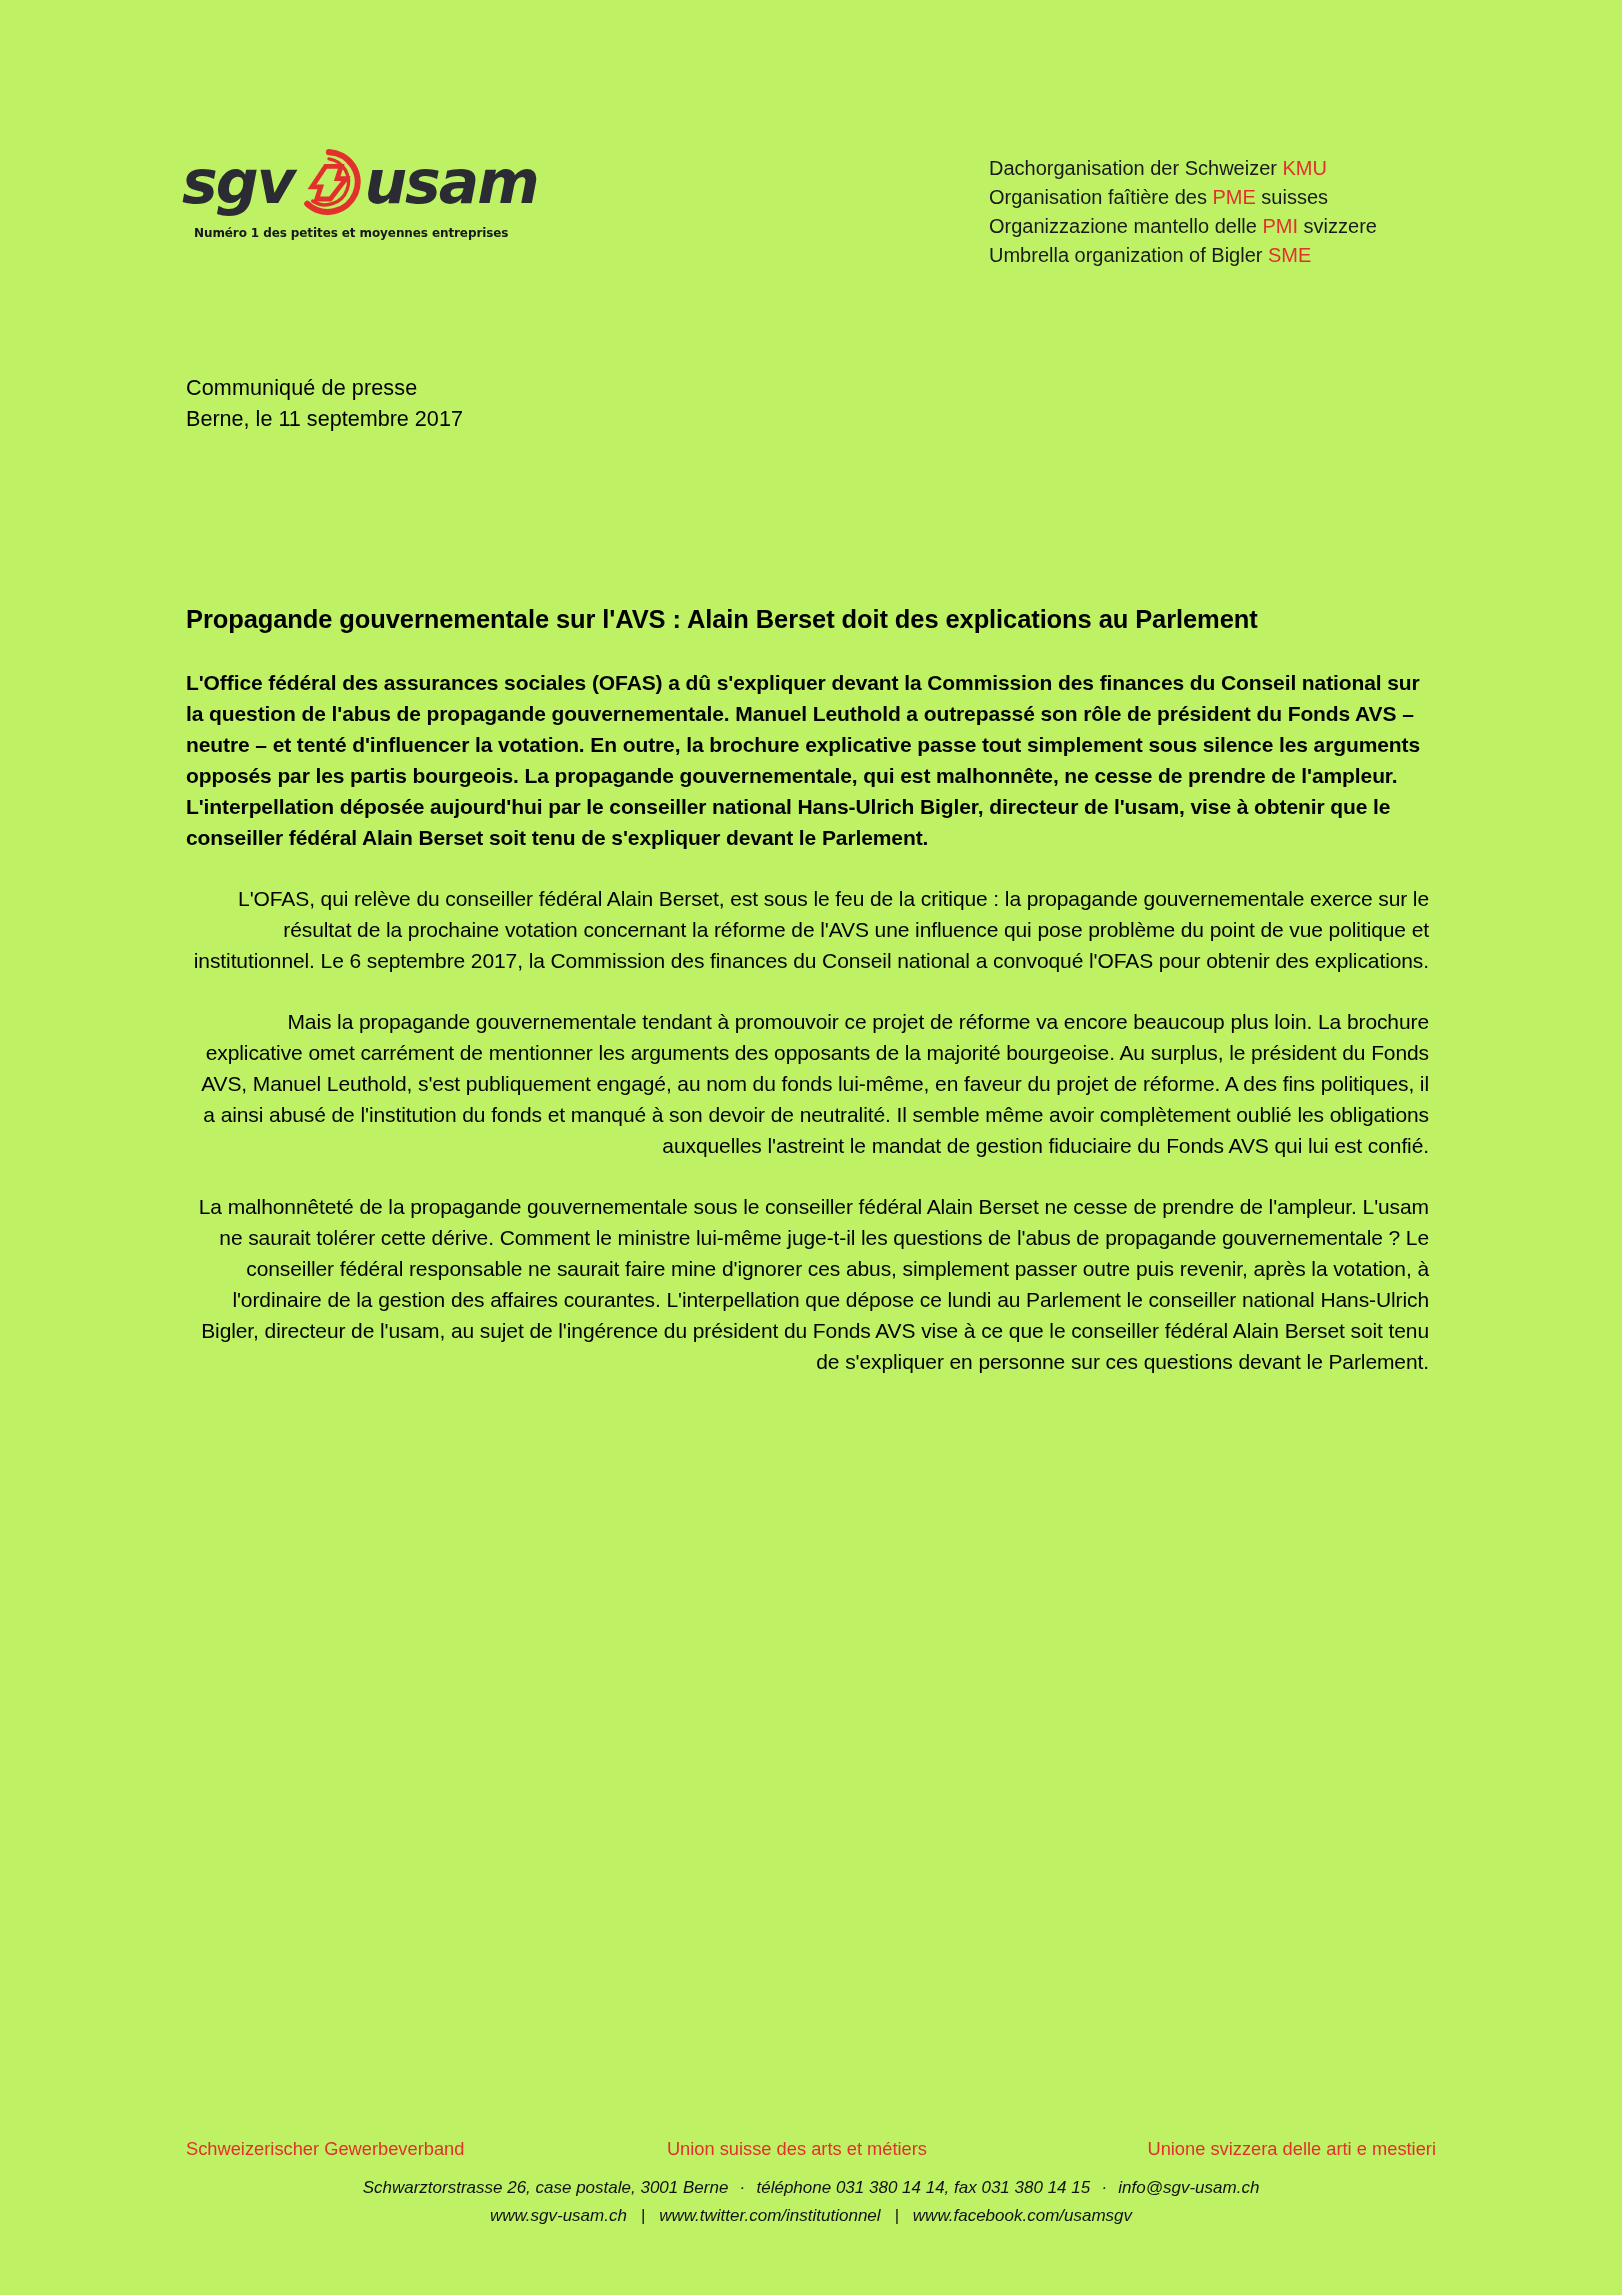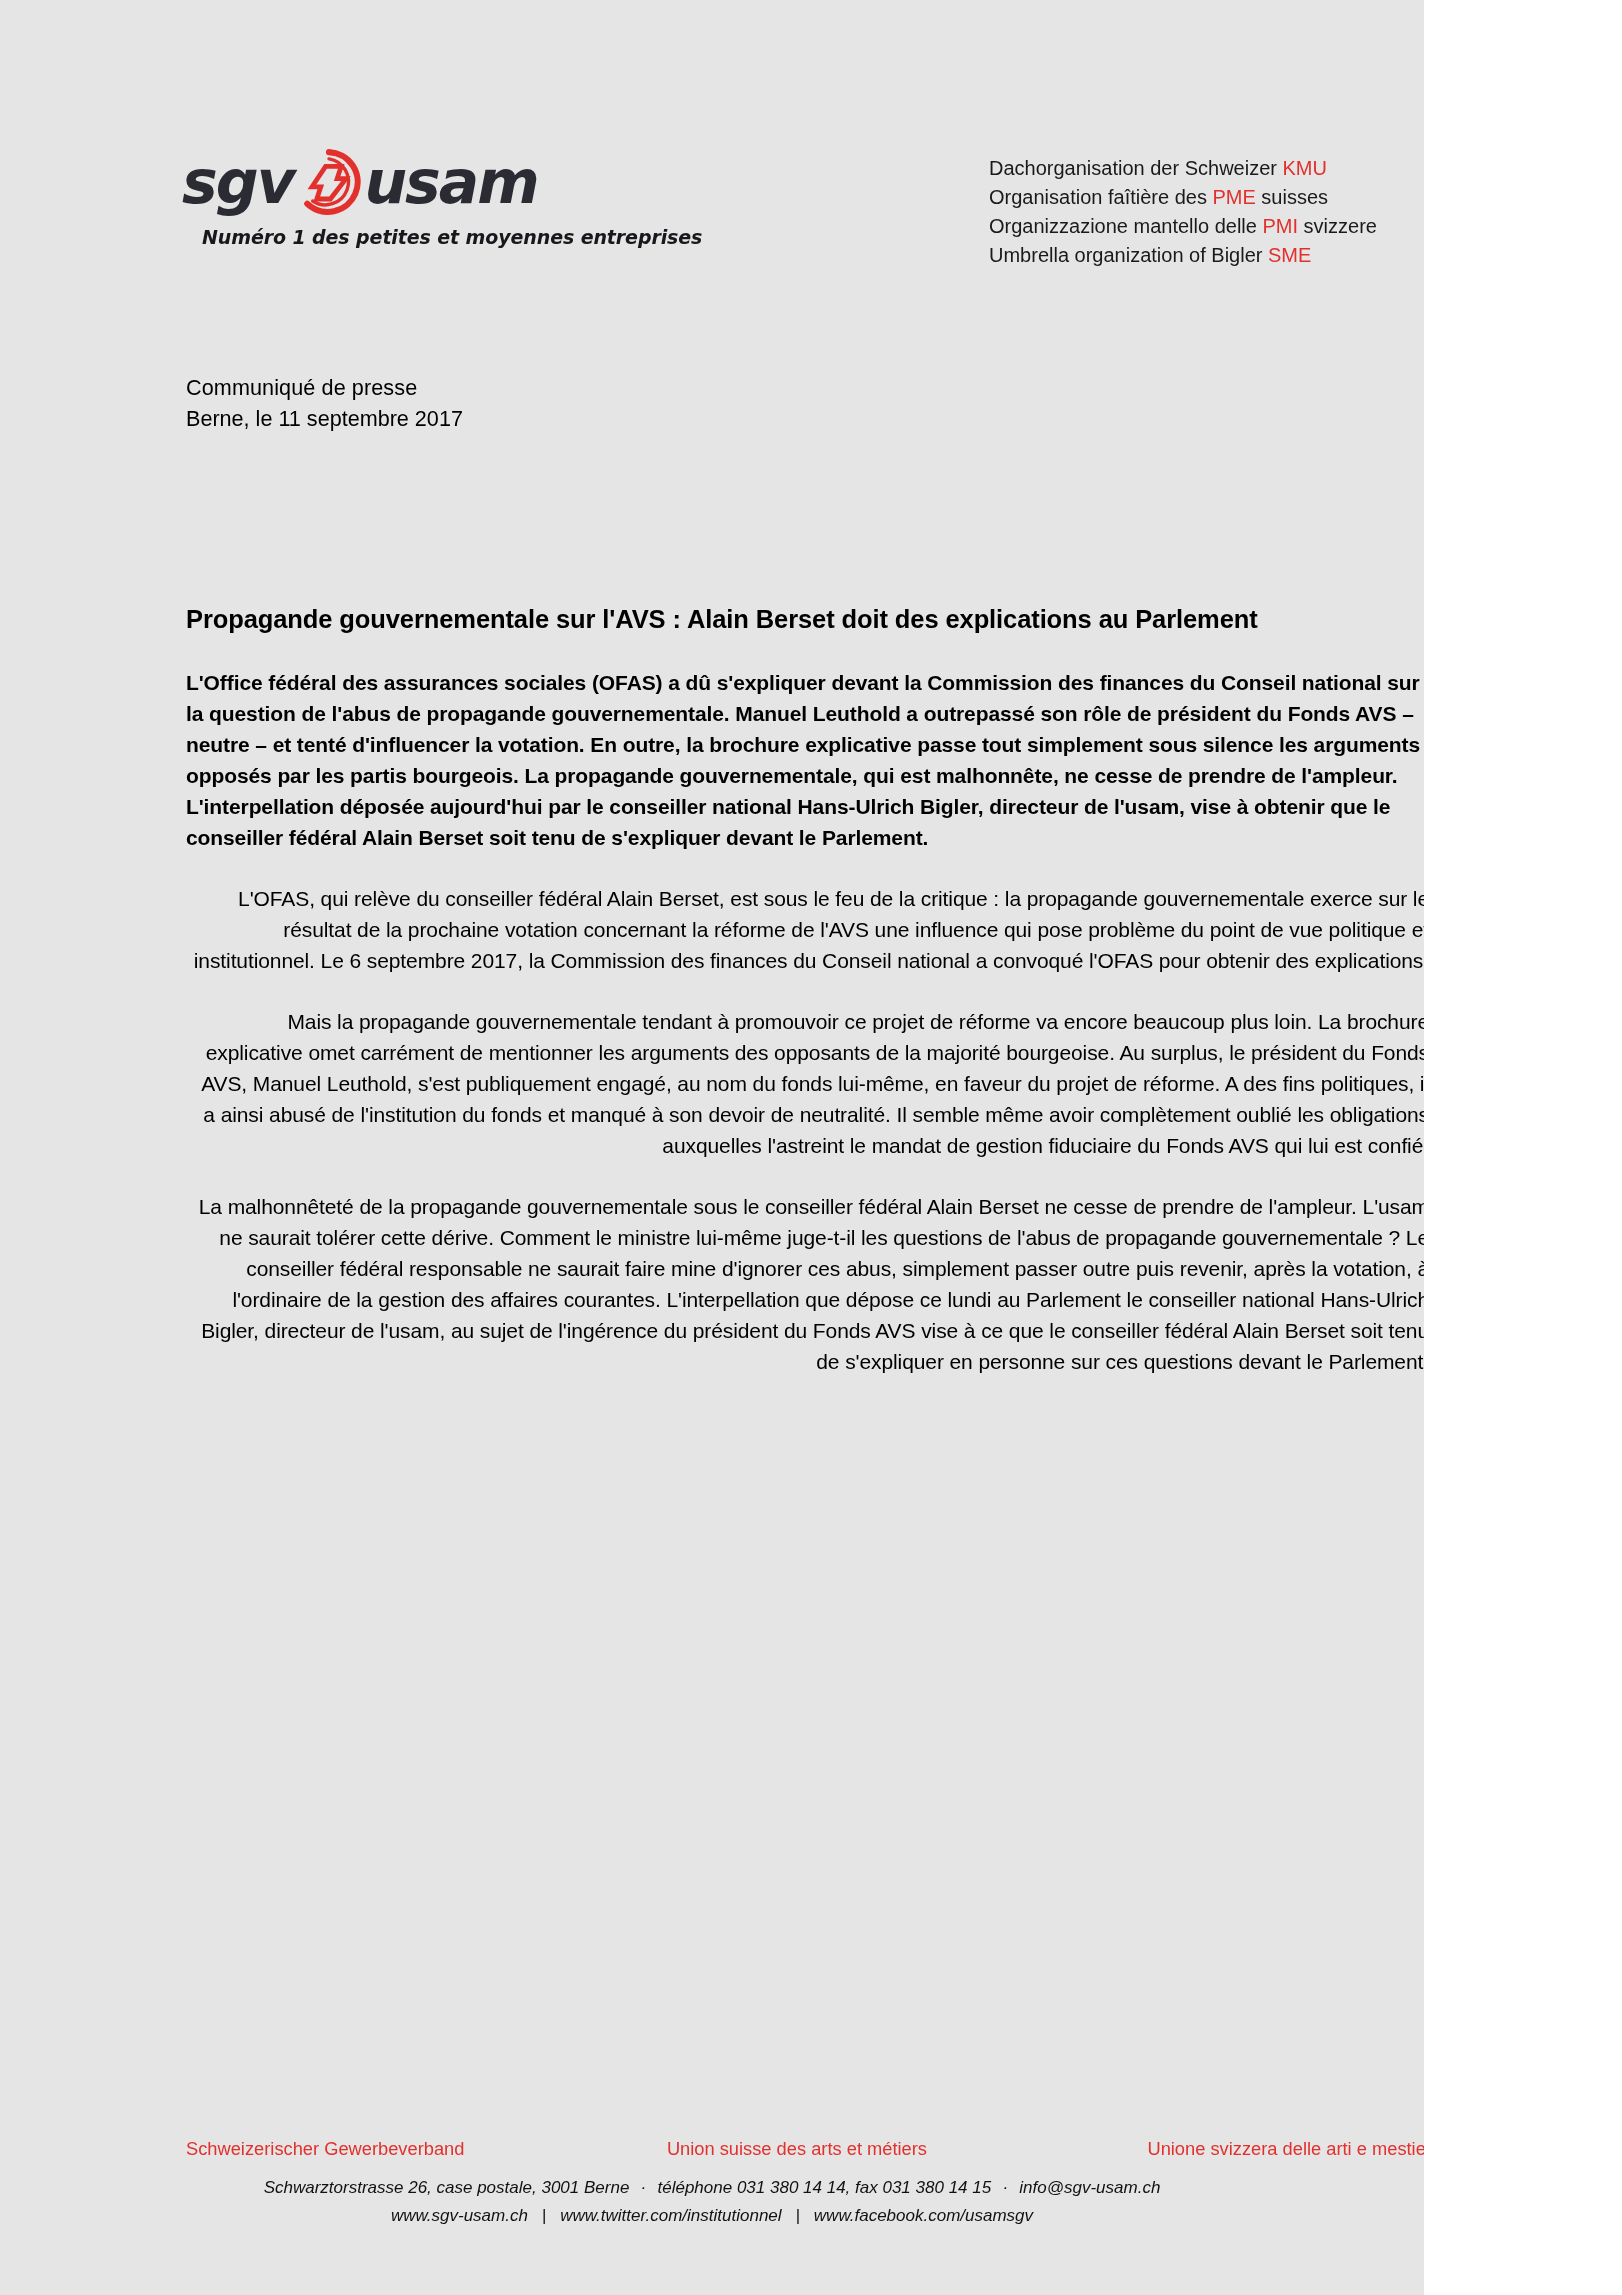--- a/index.html
+++ b/index.html
@@ -4,23 +4,23 @@
 <title>Communiqué de presse — sgv-usam</title>
 <style>
   html, body {
     margin: 0;
     padding: 0;
     background: #ffffff;
   }
 
   .page {
     position: relative;
-    width: 1424px;
+    width: 1622px;
     height: 2295px;
-    background: #e5e5e5;
+    background: #bef264;
     font-family: "Liberation Sans", sans-serif;
     color: #000000;
     box-sizing: border-box;
     overflow: hidden;
   }
 
   
   .masthead {
     position: absolute;
     left: 0;
@@ -57,24 +57,23 @@
     width: 68px;
     height: 68px;
     margin: 0 1.3px 0 1.3px;
     flex: 0 0 auto;
   }
 
   .logo-mark svg { display: block; width: 68px; height: 68px; }
 
   .logo-tagline {
     margin-top: 7.9px;
-    margin-left: 20px;
+    margin-left: 12px;
     font-family: "DejaVu Sans", sans-serif;
-    font-size: 19px;
-    font-style: italic;
+    font-size: 12px;
     font-weight: 600;
     color: #17171c;
     letter-spacing: -0.1px;
     white-space: nowrap;
   }
 
   .org-lines {
     position: absolute;
     left: 989px;
     top: 154px;

